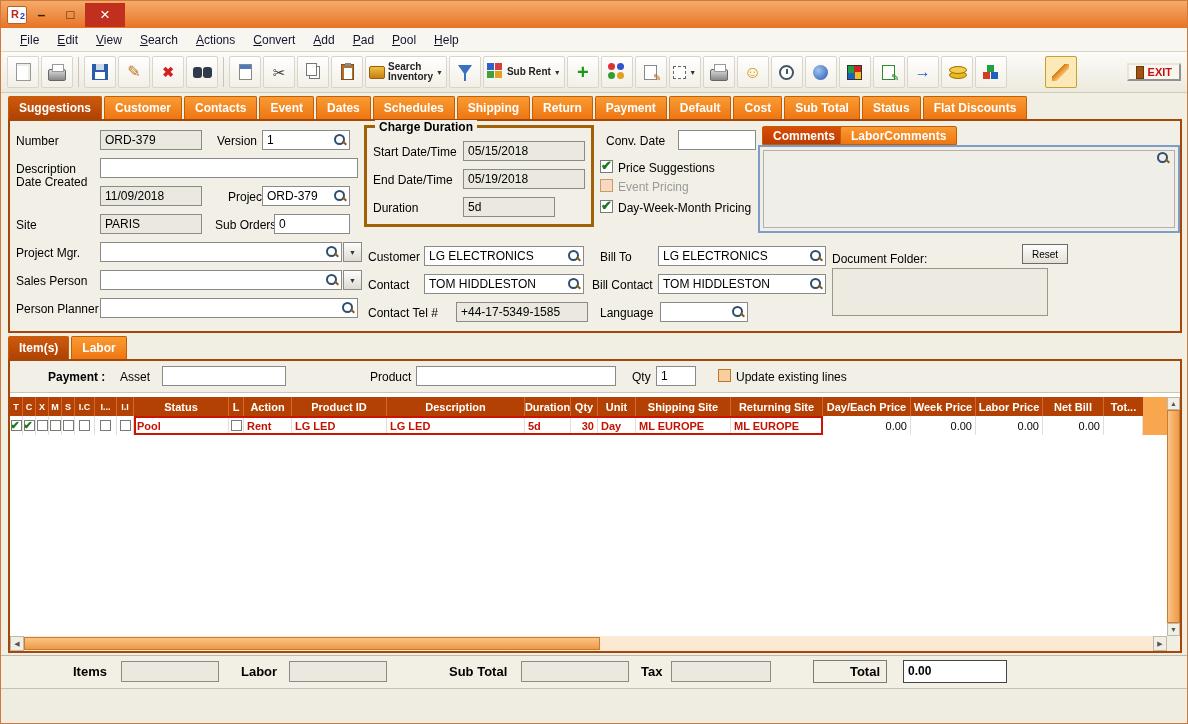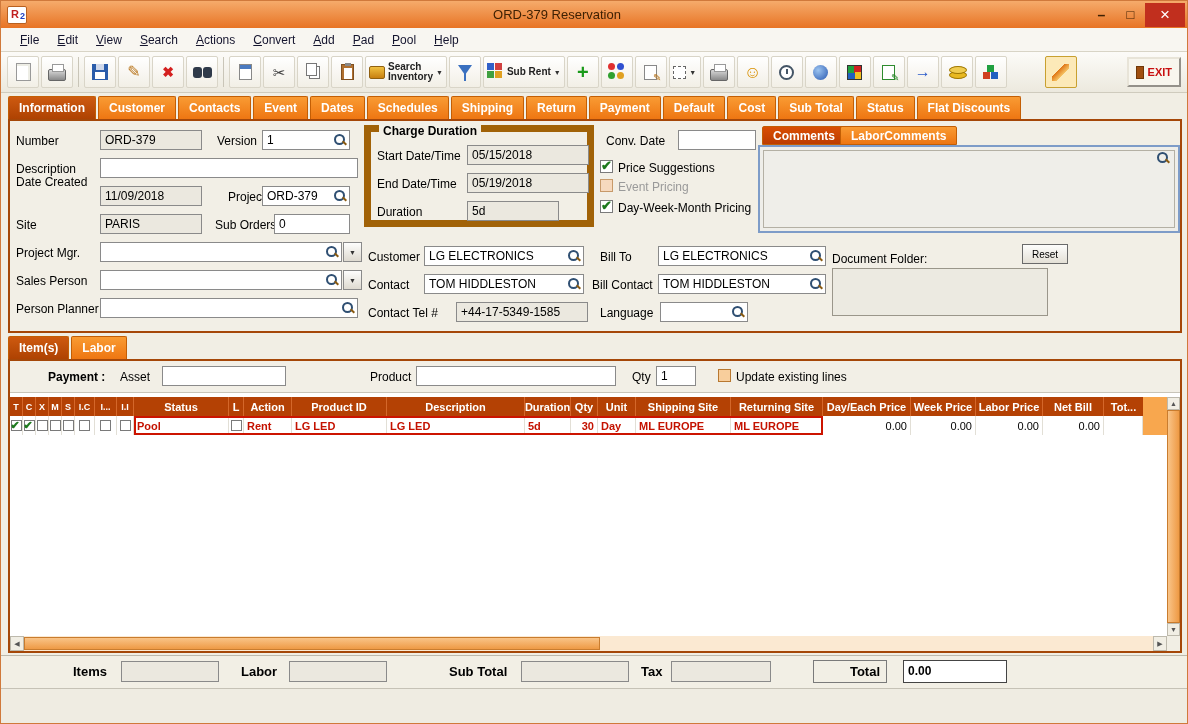--- a/index.html
+++ b/index.html
@@ -24,21 +24,21 @@
 .menu-item{display:inline-block;padding:3px 9px;color:#14142E;font-size:12px}
 .menu-item::first-letter{text-decoration:underline}
 
 
 .toolbar{position:absolute;top:51px;left:0;right:0;height:41px;background:linear-gradient(#FCFBF8,#ECE9DE);border-bottom:1px solid #CFCBBD;display:flex;align-items:center;padding:0 6px;gap:2px}
 .tbtn{height:32px;min-width:32px;display:flex;align-items:center;justify-content:center;gap:3px;border:1px solid #D9D5C8;background:linear-gradient(#FFFFFF,#F2EFE6);border-radius:2px;padding:0 3px;flex:none}
 .tbtn.active{background:#FCE9B8;border-color:#C8A030}
 .tsep{width:1px;height:30px;background:#C9C5B8;margin:0 3px;flex:none}
 .blabel{font-size:10px;font-weight:bold;color:#222;line-height:1.05;white-space:pre-line;text-align:left}
 .chev{font-size:7px;color:#333}.chev::before{content:"▼"}
-.exit-btn{margin-left:auto;height:30px;border:2px outset #E8E4D8;background:#F8F6EE;display:flex;align-items:center;gap:4px;padding:0 7px;flex:none}
+.exit-btn{margin-left:auto;height:18px;border:2px outset #E8E4D8;background:#F8F6EE;display:flex;align-items:center;gap:4px;padding:0 7px;flex:none}
 .exit-label{color:#C81010;font-weight:bold;font-size:11px}
 .gap36{margin-left:36px}
 
 .i-new{width:15px;height:18px;background:#fff;border:1px solid #999;box-shadow:inset -2px 2px 0 #EDEDE5}
 .i-print{width:18px;height:12px;background:linear-gradient(#D8D8D8,#8A8A8A);border:1px solid #666;border-radius:2px;position:relative;margin-top:5px}
 .i-print::before{content:"";position:absolute;left:3px;top:-6px;width:10px;height:6px;background:#fff;border:1px solid #999}
 .i-save{width:16px;height:16px;background:#2A5CAA;position:relative}
 .i-save::before{content:"";position:absolute;left:4px;top:0;width:8px;height:6px;background:#CFD8EA}
 .i-save::after{content:"";position:absolute;left:3px;bottom:1px;width:10px;height:7px;background:#fff}
 .g-pencil{font-size:16px;color:#B8741A;line-height:1}
@@ -96,21 +96,21 @@
 .mag-ic::before{content:"";position:absolute;left:1px;top:1px;width:7px;height:7px;border:2px solid #2F4F72;border-radius:50%}
 .mag-ic::after{content:"";position:absolute;left:9px;top:9px;width:5px;height:2px;background:#8A5A10;transform:rotate(42deg)}
 .ddbtn{position:absolute;width:19px;height:20px;border:1px solid #8A8A8A;background:linear-gradient(#FDFDFC,#DEDAD0);display:flex;align-items:center;justify-content:center;font-size:7px;color:#333}
 .ddbtn::before{content:"▼"}
 .cb{display:inline-block;width:13px;height:13px;border:1px solid #7A7A7A;background:#fff;position:relative;flex:none}
 .cb.checked::before{content:"✔";position:absolute;left:0;top:-3px;font-size:13px;font-weight:bold;color:#1E7A1E}
 .cb.dis{background:#F6D9BE;border-color:#C79A6A}
 .cb.orange{background:#F8CE9C;border-color:#B87830}
 .cb.sm{width:11px;height:11px}
 .cb.sm.checked::before{font-size:11px;top:-2px;left:-1px}
-.grpbox{position:absolute;border:7px solid #a16207}
+.grpbox{position:absolute;border:3px solid #a16207}
 .grptitle{position:absolute;top:-8px;left:8px;background:#F2EFE6;padding:0 4px;font-weight:bold;font-size:12px;white-space:nowrap}
 .ctab{height:19px;padding:0 10px;display:flex;align-items:center;background:linear-gradient(#F99B33,#EE7612);color:#fff;font-weight:bold;font-size:12px;border:1px solid #C35E04;border-radius:2px 2px 0 0;white-space:nowrap}
 .ctab.active{background:linear-gradient(#D94E04,#BC3C00)}
 .comments-box{position:absolute;border:2px solid #7E9CC8;background:#EFEEE9}
 .comments-inner{position:absolute;top:3px;left:3px;right:3px;bottom:3px;border:1px solid #B4B0A4;background:#EFEEE9}
 .btn{position:absolute;border:1px solid #6A6A6A;background:linear-gradient(#FDFDFC,#E4E0D6);font-size:10px;display:flex;align-items:center;justify-content:center}
 .folder-area{position:absolute;background:#ECEAE1;border:1px solid #9A968A}
 
 
 .searchrow{position:absolute;top:0;left:0;right:0;height:32px;background:#F2EFE6;border-bottom:1px solid #C8C4B8}
@@ -142,21 +142,20 @@
 .total-field{position:absolute;background:#fff;border:1px solid #444;font-weight:bold;font-size:12px;padding:3px 4px}
 .bottom-strip{position:absolute;top:687px;left:0;right:0;bottom:0;background:#EFECE2;border-top:1px solid #C6C2B6}
 </style>
 </head>
 <body>
 
 <div class="window">
 
   <div class="titlebar">
     <span class="app-icon"></span>
-    <span class="title">ORD-379 Reservation</span>
     <span class="wc wc-min"></span>
     <span class="wc wc-max"></span>
     <span class="wc wc-close"></span>
   </div>
 
   <div class="menubar">
     <span class="menu-item">File</span>
     <span class="menu-item">Edit</span>
     <span class="menu-item">View</span>
     <span class="menu-item">Search</span>
@@ -258,21 +257,21 @@
     <div class="tbtn active gap36">
         <span class="i-wand"></span>
       </div>
     <div class="exit-btn">
       <span class="i-exitdoor"></span>
       <span class="exit-label">EXIT</span>
     </div>
   </div>
 
   <div class="tabsrow">
-    <div class="tab active">Information</div>
+    <div class="tab active">Suggestions</div>
     <div class="tab">Customer</div>
     <div class="tab">Contacts</div>
     <div class="tab">Event</div>
     <div class="tab">Dates</div>
     <div class="tab">Schedules</div>
     <div class="tab">Shipping</div>
     <div class="tab">Return</div>
     <div class="tab">Payment</div>
     <div class="tab">Default</div>
     <div class="tab">Cost</div>

